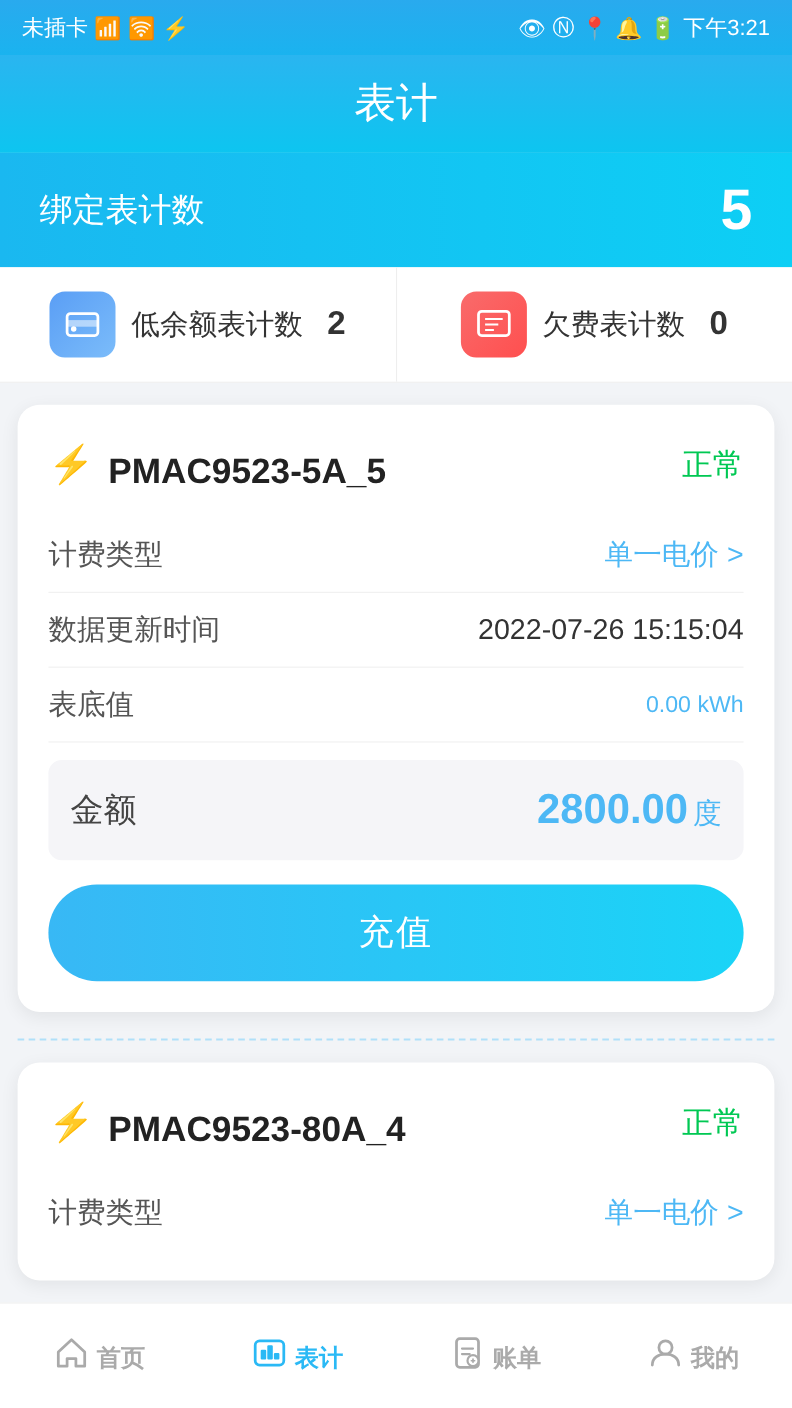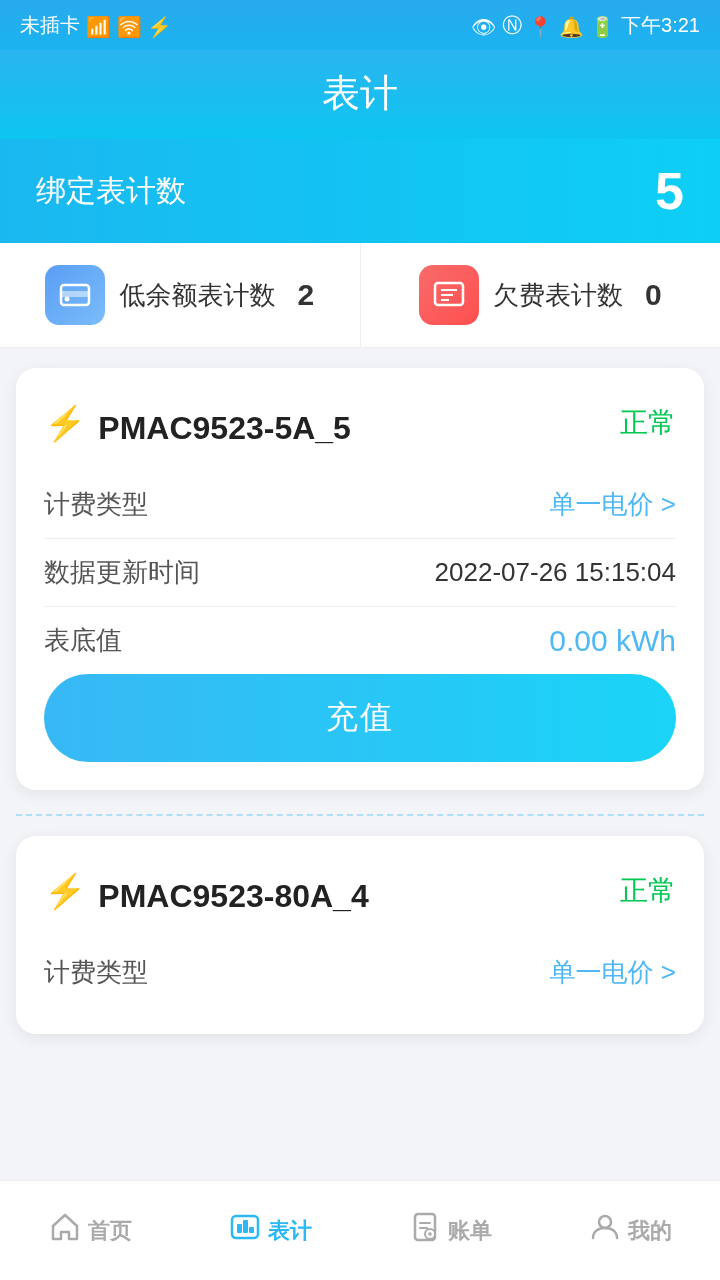--- a/index.html
+++ b/index.html
@@ -161,21 +161,21 @@
     }
     .row-label {
       font-size: 26px;
       color: #555;
     }
     .row-value {
       font-size: 26px;
       color: #333;
     }
     .row-value-blue {
-      font-size: 30px;
+      font-size: 21px;
       color: #4db8f5;
       margin-left: 33px;
     }
     .row-value-link {
       font-size: 26px;
       color: #4db8f5;
     }
 
     
     .amount-block {
@@ -341,20 +341,27 @@
     <div class="card-row">
       <span class="row-label">数据更新时间</span>
       <span class="row-value">2022-07-26 15:15:04</span>
     </div>
 
     <div class="card-row">
       <span class="row-label">表底值</span>
       <span class="row-value-blue">0.00 kWh</span>
     </div>
 
+    <div class="amount-block">
+      <span class="amount-label">金额</span>
+      <span>
+        <span class="amount-value">2800.00</span>
+        <span class="amount-unit">度</span>
+      </span>
+    </div>
 
     <button class="recharge-btn">充值</button>
   </div>
 
   <hr class="dashed-sep">
 
   <div class="meter-card-partial">
     <div class="card-header">
       <div class="card-title">
         <span class="lightning-icon">⚡</span>

